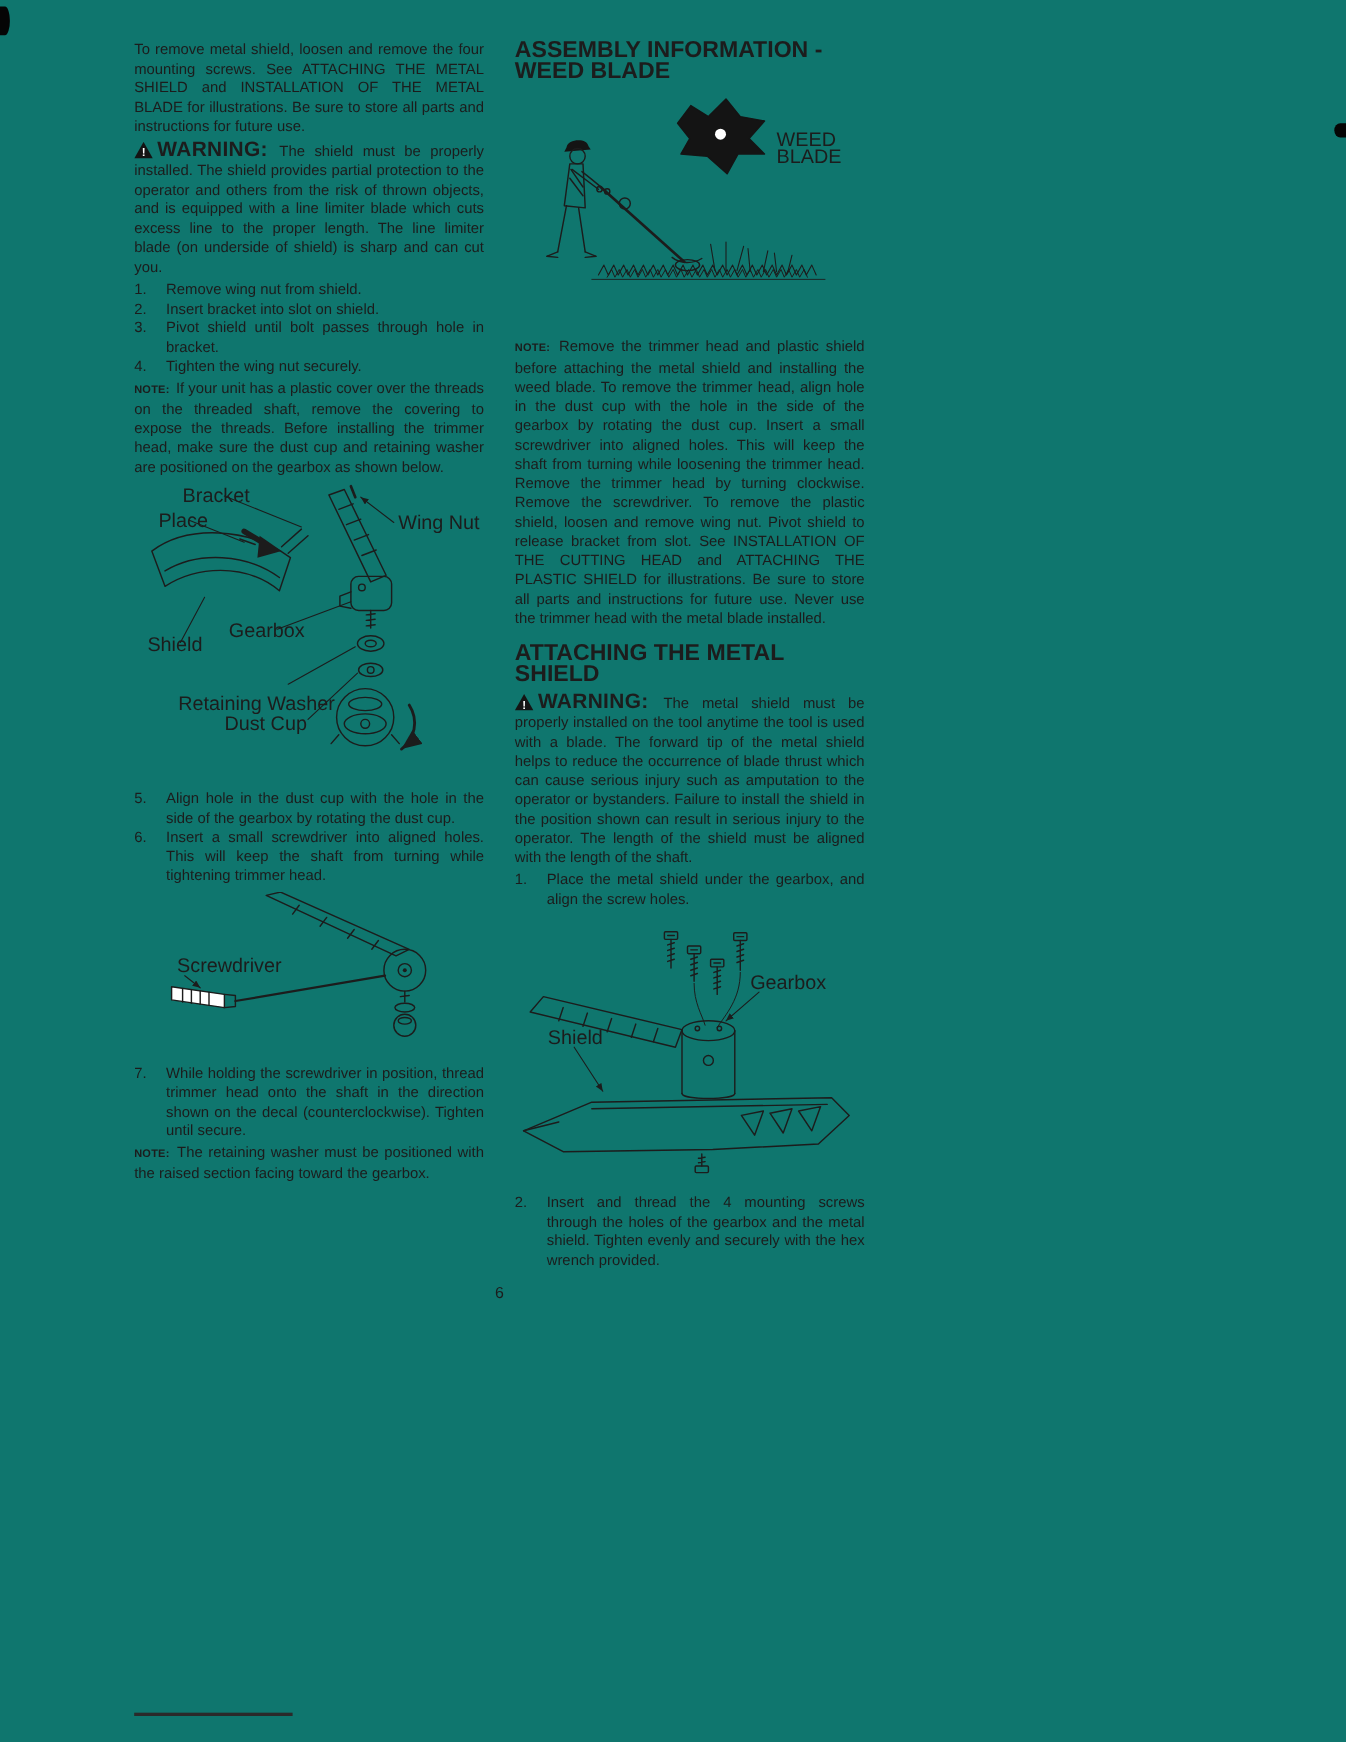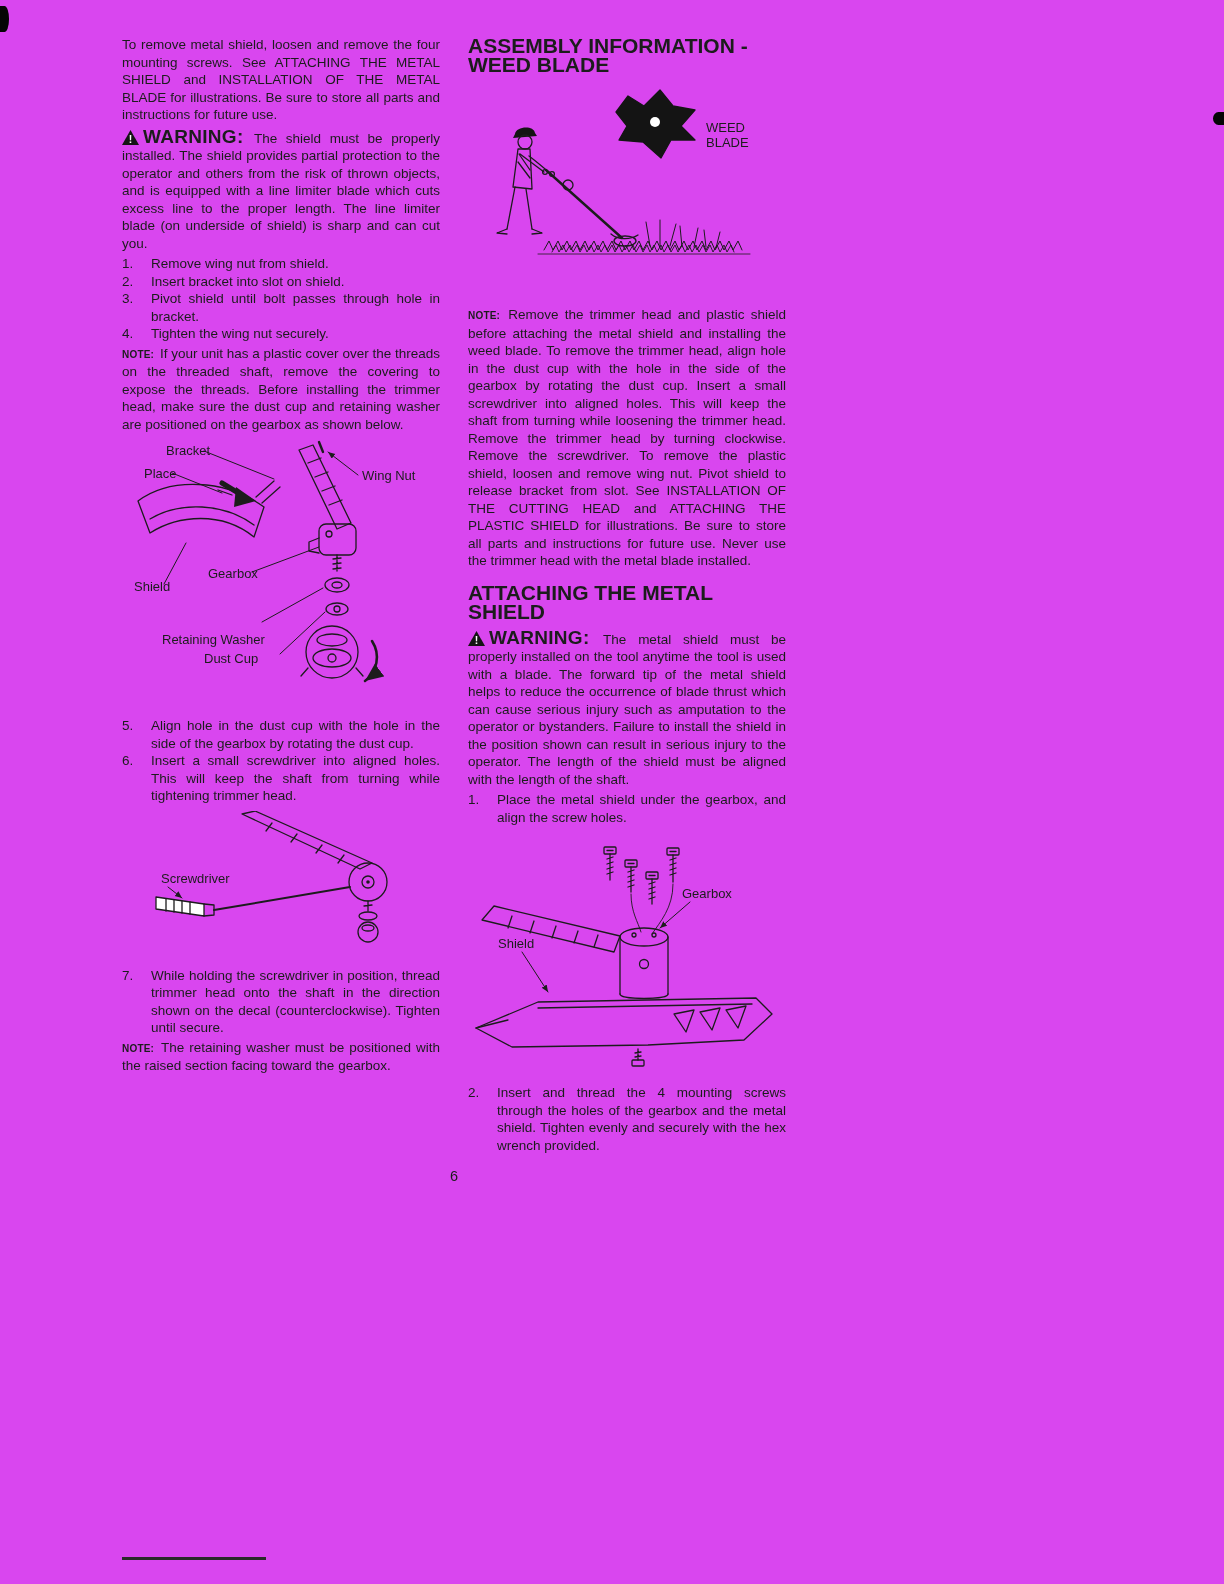--- a/index.html
+++ b/index.html
@@ -2,40 +2,40 @@
 <html><head>
 <meta charset="utf-8">
 <style>
   * { margin:0; padding:0; box-sizing:border-box; }
   html,body { background:#ffffff; }
   body {
     width:1224px; height:1584px; position:relative;
     font-family:"Liberation Sans", sans-serif;
     color:#1c1c1c;
   }
-  .page { position:absolute; inset:0; background:#d946ef; overflow:hidden; }
+  .page { position:absolute; inset:0; background:#0f766e; overflow:hidden; }
   .content { position:absolute; left:122px; top:36px; width:664px; display:flex; gap:28px; }
   .col { width:318px; }
   .col > :first-child { margin-top:0; }
 
   .p { font-size:13.5px; line-height:17.5px; text-align:justify; }
   .h { font-size:21px; font-weight:bold; line-height:19px; margin:13px 0 8px 0; }
   .warn { margin:4px 0 3px 0; }
   .wicon { display:inline-block; vertical-align:-2px; margin-right:4px; }
   .wlabel { font-weight:bold; font-size:19px; letter-spacing:0.3px; margin-right:2px; }
   .nlabel { font-weight:bold; font-size:10px; letter-spacing:0.2px; margin-right:2px; }
   .note { margin:2px 0; }
   .steps { margin:2px 0; }
   .step { display:flex; font-size:13.5px; line-height:17.5px; }
   .step .num { width:29px; flex:none; }
   .step .stxt { flex:1; text-align:justify; }
 
   .fig { position:relative; margin:6px 0; }
   .fig svg { display:block; }
-  .flabel { position:absolute; font-size:13px; line-height:15px; color:#1c1c1c; white-space:nowrap; }
+  .flabel { position:absolute; font-size:18px; line-height:15px; color:#1c1c1c; white-space:nowrap; }
   .flabel.wrap { white-space:normal; }
 
   .pagenum { position:absolute; left:122px; top:1168px; width:664px; text-align:center; font-size:14.5px; }
   .footline { position:absolute; left:122px; top:1557px; width:144px; height:2.5px; background:#2a2a2a; }
 
   .artifact { position:absolute; background:#050505; }
   .a1 { left:0; top:6px; width:9px; height:26px; border-radius:0 70% 70% 0; }
   .a2 { left:1213px; top:112px; width:11px; height:13px; border-radius:60% 0 0 60%; }
 </style>
 </head>

